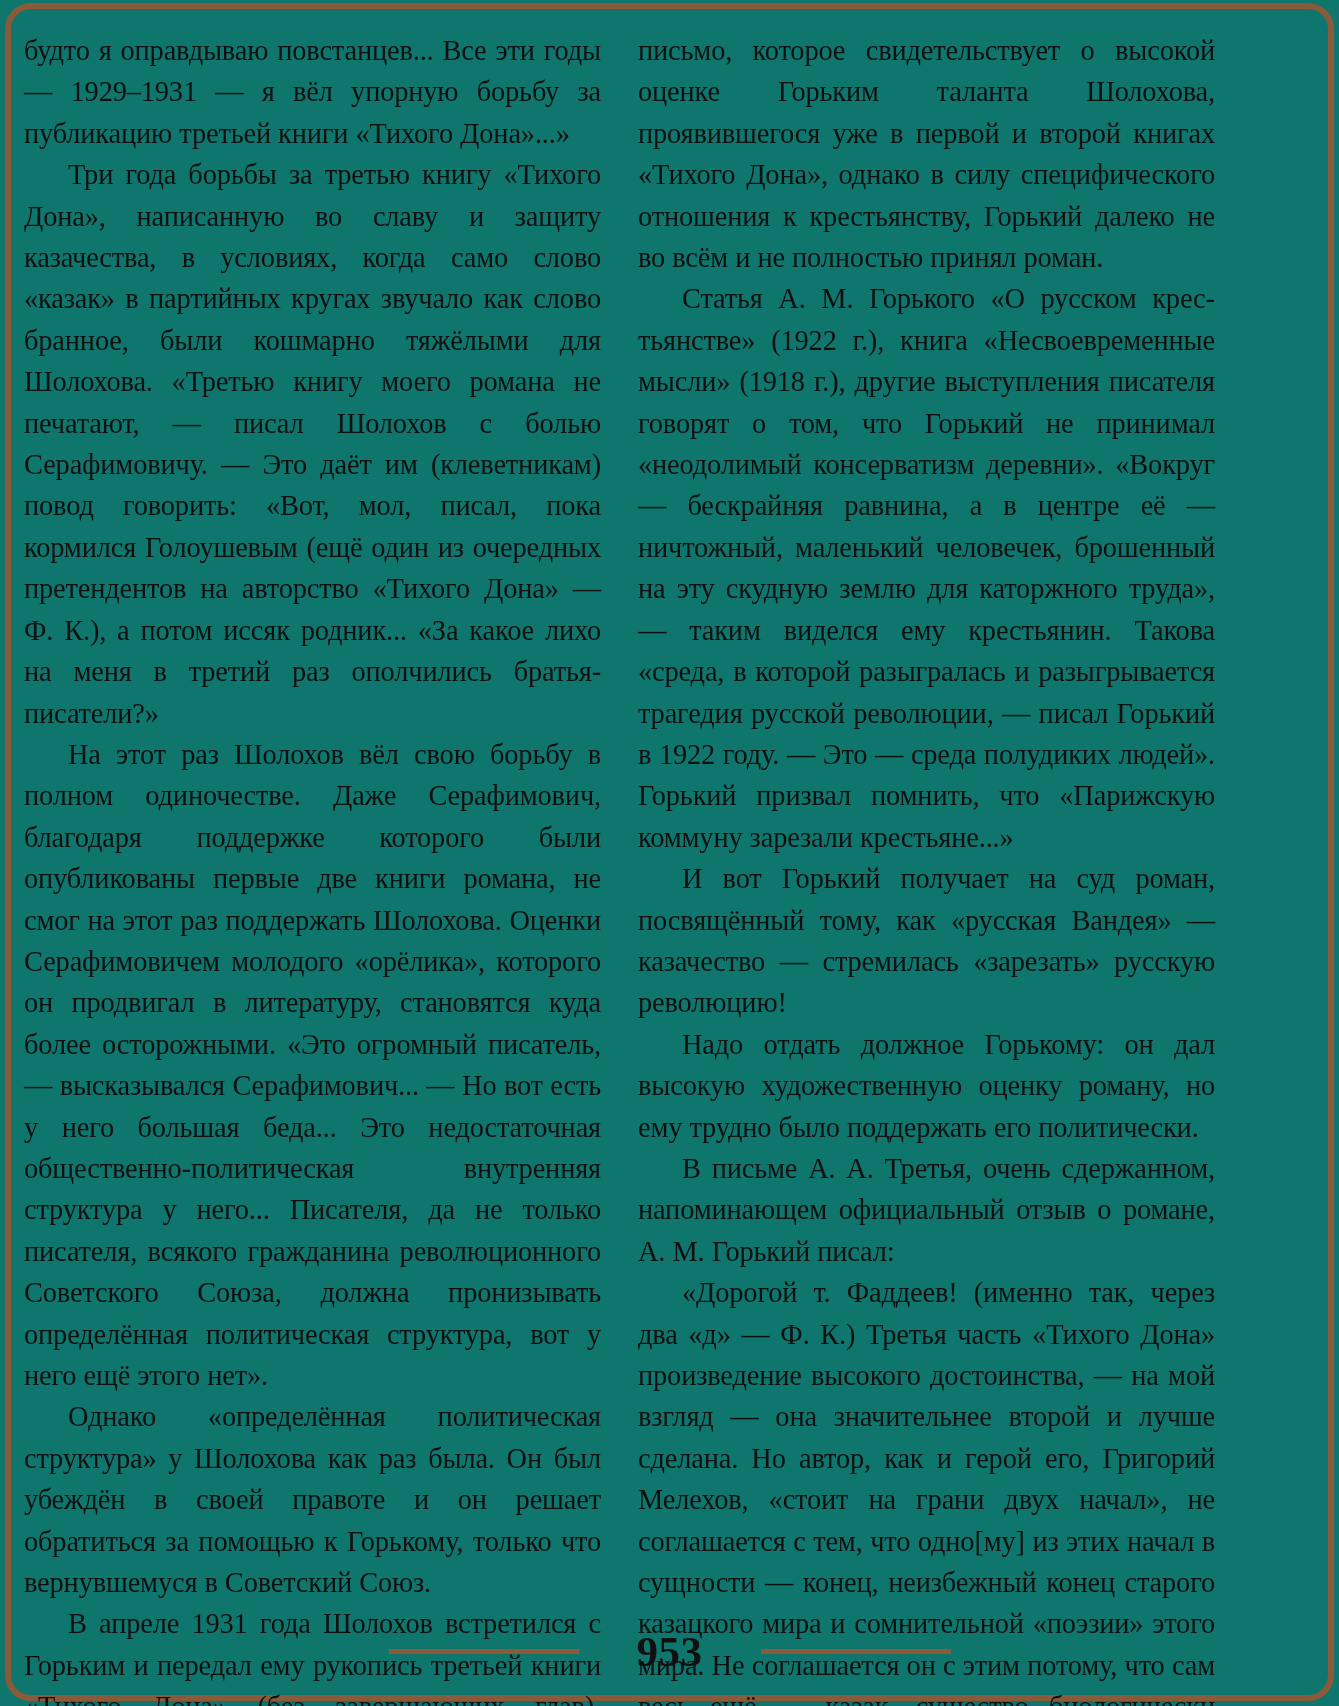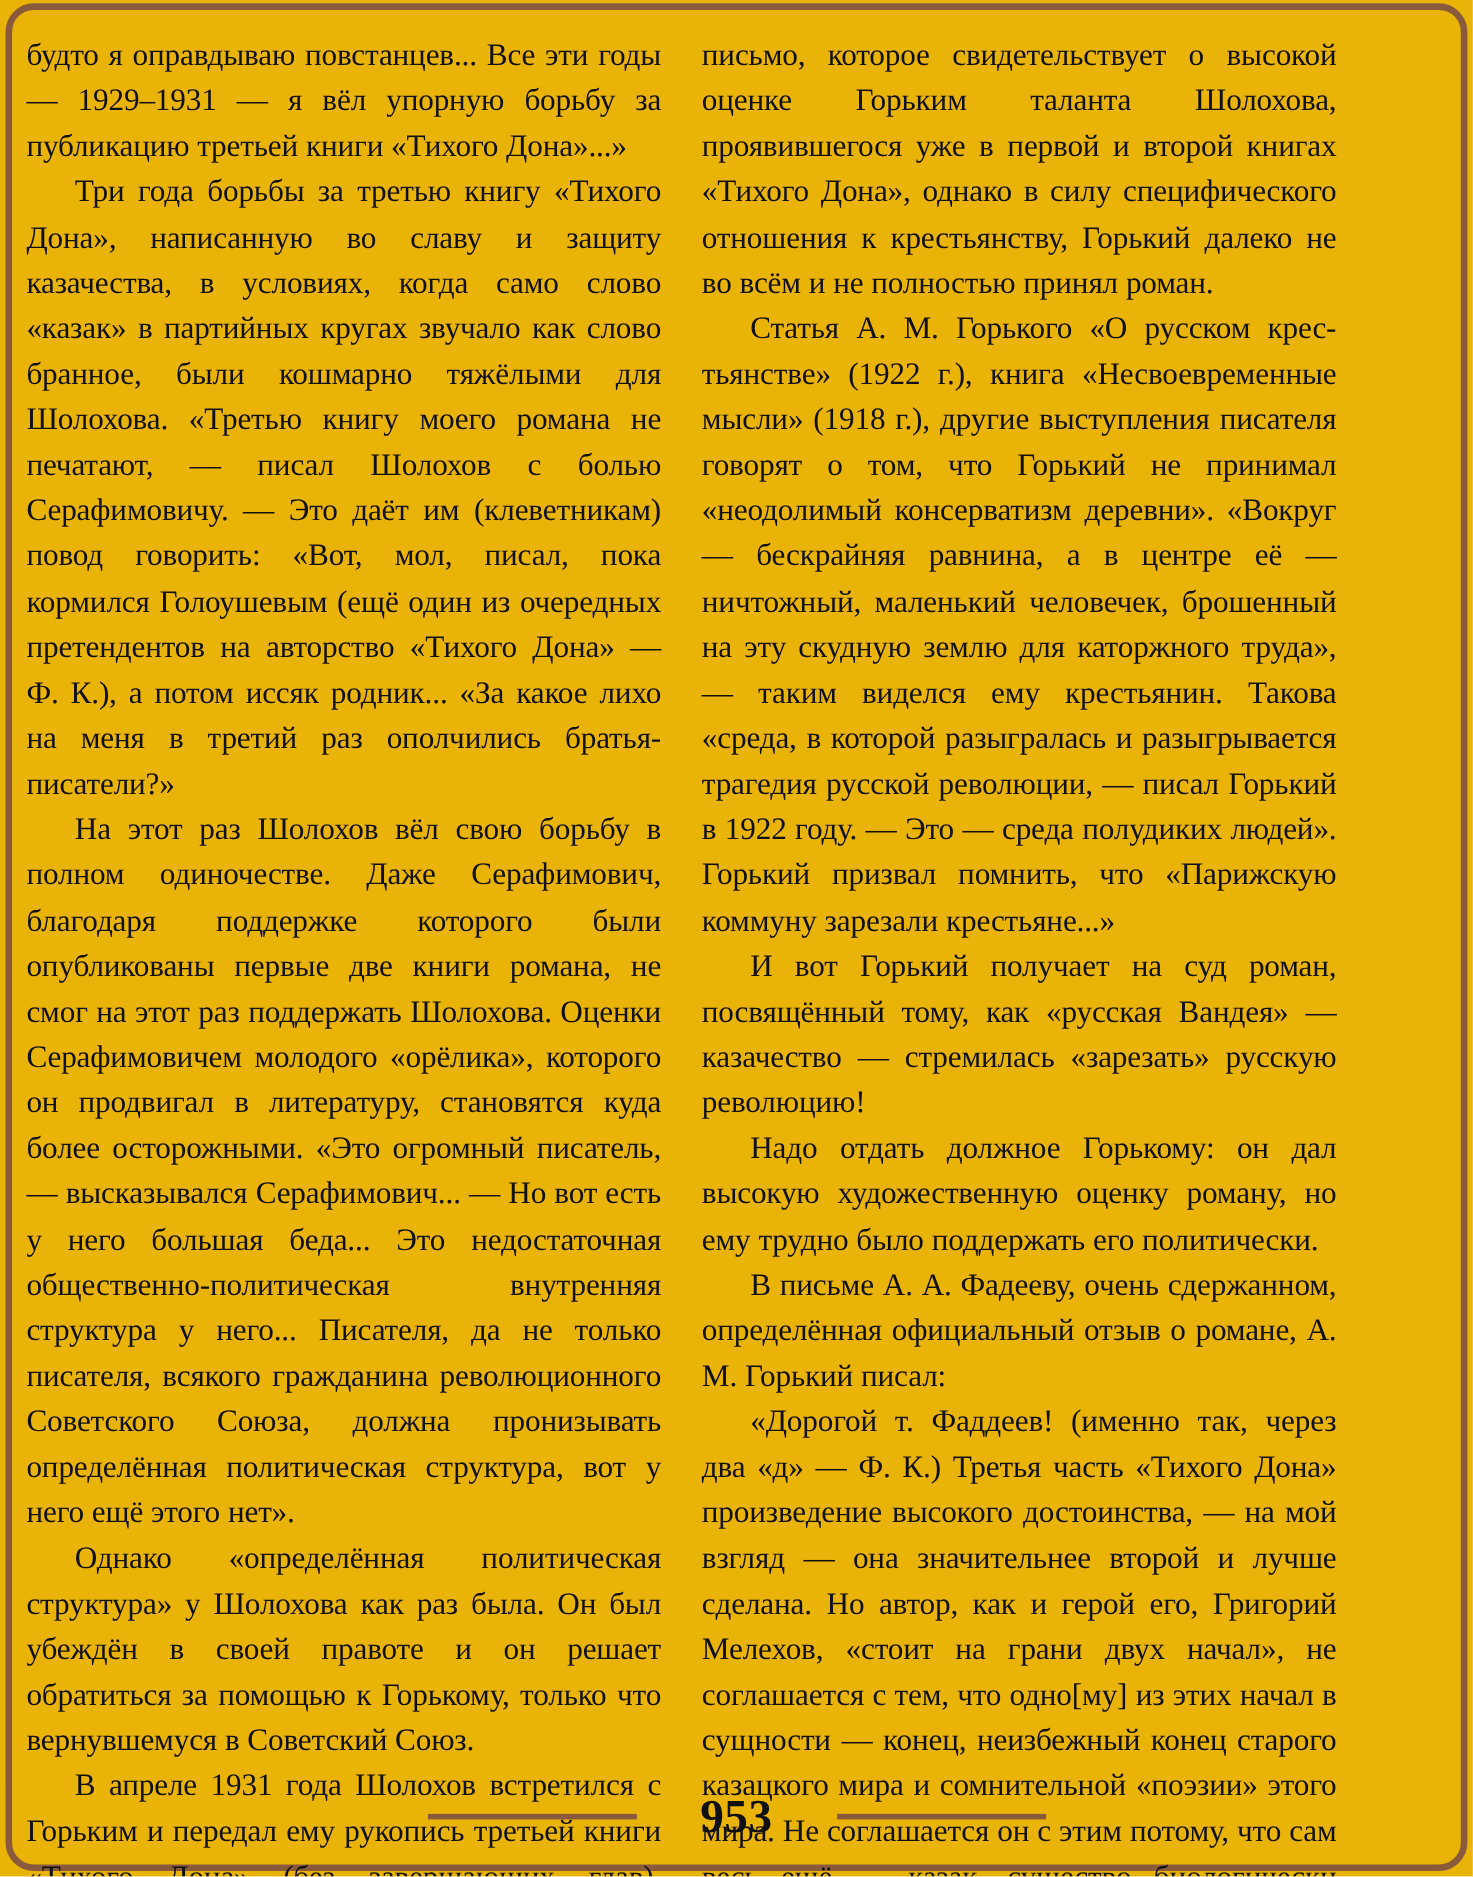--- a/index.html
+++ b/index.html
@@ -86,41 +86,41 @@
     font-weight: bold;
     font-size: 43px;
     line-height: 43px;
     color: #111010;
     letter-spacing: 0.5px;
   }
 </style>
 </head>
 <body>
 
-<div class="page" style="background: #eab308;">
+<div class="page" style="background: #0f766e;">
 
   <div class="page-frame" style="border-color: rgb(138, 90, 59);"></div>
 
   <div class="columns">
 
     <div class="column">
       <p class="cont" style="color: rgb(17, 16, 16);">будто я оправдываю повстанцев... Все эти годы — 1929–1931 — я вёл упорную борь­бу за публикацию третьей книги «Тихого Дона»...»</p>
       <p class="indent" style="color: rgb(17, 16, 16);">Три года борьбы за третью книгу «Ти­хого Дона», написанную во славу и за­щиту казачества, в условиях, когда само слово «казак» в партийных кругах звучало как слово бранное, были кошмарно тяжё­лыми для Шолохова. «Третью книгу моего романа не печатают, — писал Шолохов с болью Серафимовичу. — Это даёт им (кле­ветникам) повод говорить: «Вот, мол, пи­сал, пока кормился Голоушевым (ещё один из очередных претендентов на авторство «Тихого Дона» — Ф. К.), а потом иссяк род­ник... «За какое лихо на меня в третий раз ополчились братья-писатели?»</p>
       <p class="indent" style="color: rgb(17, 16, 16);">На этот раз Шолохов вёл свою борьбу в полном одиночестве. Даже Серафимо­вич, благодаря поддержке которого были опубликованы первые две книги романа, не смог на этот раз поддержать Шолохова. Оценки Серафимовичем молодого «орё­лика», которого он продвигал в литерату­ру, становятся куда более осторожными. «Это огромный писатель, — высказывался Серафимович... — Но вот есть у него боль­шая беда... Это недостаточная обществен­но-политическая внутренняя структура у него... Писателя, да не только писателя, всякого гражданина революционного Советского Союза, должна пронизывать определённая политическая структура, вот у него ещё этого нет».</p>
       <p class="indent" style="color: rgb(17, 16, 16);">Однако «определённая политическая структура» у Шолохова как раз была. Он был убеждён в своей правоте и он решает обратиться за помощью к Горькому, толь­ко что вернувшемуся в Советский Союз.</p>
       <p class="indent" style="color: rgb(17, 16, 16);">В апреле 1931 года Шолохов встре­тился с Горьким и передал ему рукопись третьей книги «Тихого Дона» (без завер­шающих глав), отвергнутую журналом «Октябрь» по настоянию руководства РАППа.</p>
 
     </div>
 
     <div class="column">
       <p class="cont" style="color: rgb(17, 16, 16);">письмо, которое свидетельствует о высо­кой оценке Горьким таланта Шолохова, проявившегося уже в первой и второй книгах «Тихого Дона», однако в силу спе­цифического отношения к крестьянству, Горький далеко не во всём и не полностью принял роман.</p>
       <p class="indent" style="color: rgb(17, 16, 16);">Статья А. М. Горького «О русском крес­тьянстве» (1922 г.), книга «Несвоевремен­ные мысли» (1918 г.), другие выступления писателя говорят о том, что Горький не принимал «неодолимый консерватизм деревни». «Вокруг — бескрайняя равнина, а в центре её — ничтожный, маленький человечек, брошенный на эту скудную землю для каторжного труда», — таким виделся ему крестьянин. Такова «среда, в которой разыгралась и разыгрывается трагедия русской революции, — писал Горький в 1922 году. — Это — среда полу­диких людей». Горький призвал помнить, что «Парижскую коммуну зарезали крес­тьяне...»</p>
       <p class="indent" style="color: rgb(17, 16, 16); font-family: Liberation Serif, serif;">И вот Горький получает на суд роман, посвящённый тому, как «русская Вандея» — казачество — стремилась «зарезать» русскую революцию!</p>
       <p class="indent" style="color: rgb(17, 16, 16);">Надо отдать должное Горькому: он дал высокую художественную оценку роману, но ему трудно было поддержать его поли­тически.</p>
-      <p class="indent" style="color: rgb(17, 16, 16);">В письме А. А. Фадееву, очень сдержан­ном, определённая официальный от­зыв о романе, А. М. Горький писал:</p>
+      <p class="indent" style="color: rgb(17, 16, 16);">В письме А. А. Третья, очень сдержан­ном, напоминающем официальный от­зыв о романе, А. М. Горький писал:</p>
       <p class="indent" style="color: rgb(17, 16, 16);"><span>«Дорогой т. Фаддеев! (именно так, че­рез два «д» — </span><b>Ф. К.</b><span>) Третья часть «Тихого Дона» произведение высокого достоин­ства, — на мой взгляд — она значительнее второй и лучше сделана. Но автор, как и герой его, Григорий Мелехов, «стоит на грани двух начал», не соглашается с тем, что одно[му] из этих начал в сущности — конец, неизбежный конец старого казац­кого мира и сомнительной «поэзии» это­го мира. Не соглашается он с этим потому, что сам весь ещё — казак, существо био­логически связанное с определённой ге­ографической областью, определённым социальным укладом». Горький считал,</span></p>
     </div>
 
   </div>
 
   <div class="footer">
     <span class="footer-rule left" style="background: rgb(138, 90, 59);"></span>
     <span class="page-number" style="color: rgb(17, 16, 16);">953</span>
     <span class="footer-rule right" style="background: rgb(138, 90, 59);"></span>
   </div>

